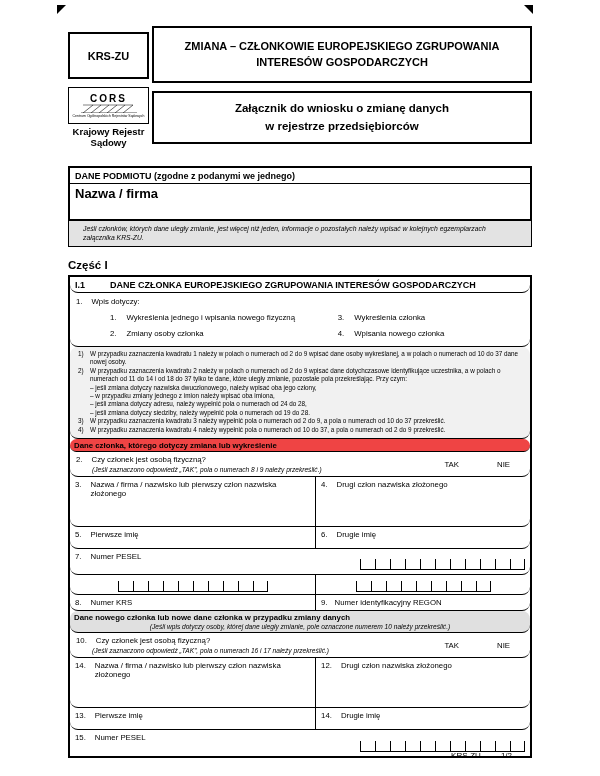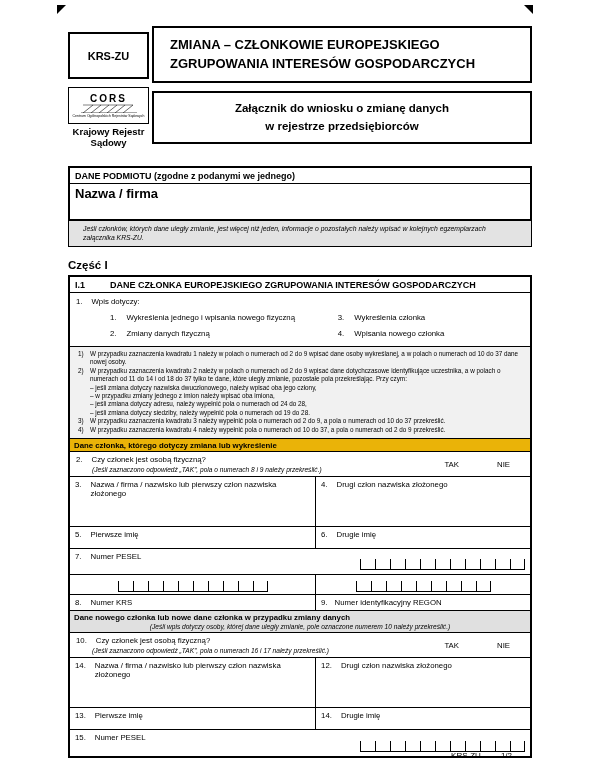--- a/index.html
+++ b/index.html
@@ -10,56 +10,56 @@
   .corner.tl { left:57px; top:5px; border-top:9px solid #000; border-right:9px solid transparent; }
   .corner.tr { left:524px; top:5px; border-top:9px solid #000; border-left:9px solid transparent; }
 
   .content { position:absolute; left:68px; top:26px; width:464px; }
 
   
   .hdr { display:flex; }
   .hdr-left { flex:0 0 81px; display:flex; flex-direction:column; }
   .hdr-right { flex:1; display:flex; flex-direction:column; }
   .krs-box { border:2px solid #000; height:47px; margin-top:6px; display:flex; align-items:center; justify-content:center; font-weight:bold; font-size:11px; }
-  .title-box { border:2px solid #000; height:57px; margin-left:3px; display:flex; align-items:center; justify-content:center; font-weight:bold; font-size:13px; line-height:1.45; padding:2px 16px; }
+  .title-box { border:2px solid #000; height:57px; margin-left:3px; display:flex; align-items:center; justify-content:center; text-align:center; font-weight:bold; font-size:11px; line-height:1.45; padding:2px 16px; }
   .logo-box { border:1px solid #000; height:37px; margin-top:8px; display:flex; flex-direction:column; align-items:center; justify-content:center; padding:2px 1px 1px; }
   .logo-text { font-weight:bold; font-size:10px; letter-spacing:2px; line-height:1; }
   .logo-caption { font-size:3.5px; text-align:center; margin-top:1px; }
   .registry { text-align:center; font-weight:bold; font-size:9.5px; line-height:1.15; margin-top:3px; }
   .subtitle-box { border:2px solid #000; height:53px; margin-top:8px; margin-left:3px; display:flex; flex-direction:column; align-items:center; justify-content:center; font-weight:bold; font-size:11.5px; line-height:1.55; }
 
   
   .dp-box { border:2px solid #000; margin-top:17px; }
   .dp-title { font-weight:bold; font-size:9px; padding:3px 5px 2px; border-bottom:1px solid #000; }
   .dp-field { height:35px; padding:2px 5px; font-size:13px;font-weight:bold; }
   .dp-note { border:1px solid #000; border-top:none; background:#e3e3e3; font-size:6.8px; font-style:italic; padding:3px 14px; line-height:1.4; }
 
   .part-heading { font-weight:bold; font-size:11.5px; margin-top:12px; }
 
   
   .tbl { border:2px solid #000; margin-top:4px; }
-  .row { border-bottom:1px solid #000; }
+  .row { border-bottom:1px solid #000;border-radius:8px; }
   .row:last-child { border-bottom:none; }
 
   .i1head { display:flex; font-weight:bold; font-size:9px; padding:3px 0 2px; }
   .i1no { flex:0 0 28px; padding-left:5px; }
   .i1title { flex:1; padding-left:12px; }
 
   .f1 { font-size:7.8px; padding:4px 6px 0; height:54px; }
   .numlbl { display:flex; gap:9px; }
   .options { display:grid; grid-template-columns:55% 45%; margin-top:7px; padding-left:34px; row-gap:7px; }
   .opt { display:flex; gap:10px; }
 
   .fnotes { background:#f1f1f1; font-size:6.35px; line-height:1.33; padding:3px 6px 4px 8px; }
   .fn { display:flex; }
   .fn-no { flex:0 0 12px; }
   .fn-text { flex:1; }
   .fn-sub { padding-left:12px; }
 
-  .sechead { background:#eab308; font-weight:bold; font-size:7.8px; padding:2px 4px 1px; }
+  .sechead { background:#ef4444; font-weight:bold; font-size:7.8px; padding:2px 4px 1px; }
   .secB { background:#e0e0e0; padding:2px 4px 2px; }
   .secB .b1 { font-weight:bold; font-size:7.8px; }
   .secB .b2 { font-style:italic; font-size:6.6px; text-align:center; margin-top:1px; }
 
   .yn-row { display:flex; font-size:7.8px; padding:3px 6px; min-height:23px; }
   .yn-left { flex:1; }
   .yn-note { font-style:italic; font-size:6.6px; display:block; padding-left:16px; margin-top:2px; }
   .yn-answers { display:flex; gap:38px; align-items:center; padding-right:14px; font-size:7.8px; }
 
   .pair { display:flex; }
@@ -154,21 +154,21 @@
         <div class="opt">
           <span>1.</span>
           <span>Wykreślenia jednego i wpisania nowego fizyczną</span>
         </div>
         <div class="opt">
           <span>3.</span>
           <span>Wykreślenia członka</span>
         </div>
         <div class="opt">
           <span>2.</span>
-          <span>Zmiany danych fizyczną</span>
+          <span>Zmiany osoby członka</span>
         </div>
         <div class="opt">
           <span>4.</span>
           <span>Wpisania nowego członka</span>
         </div>
       </div>
     </div>
 
     <div class="row fnotes">
       <div class="fn">

